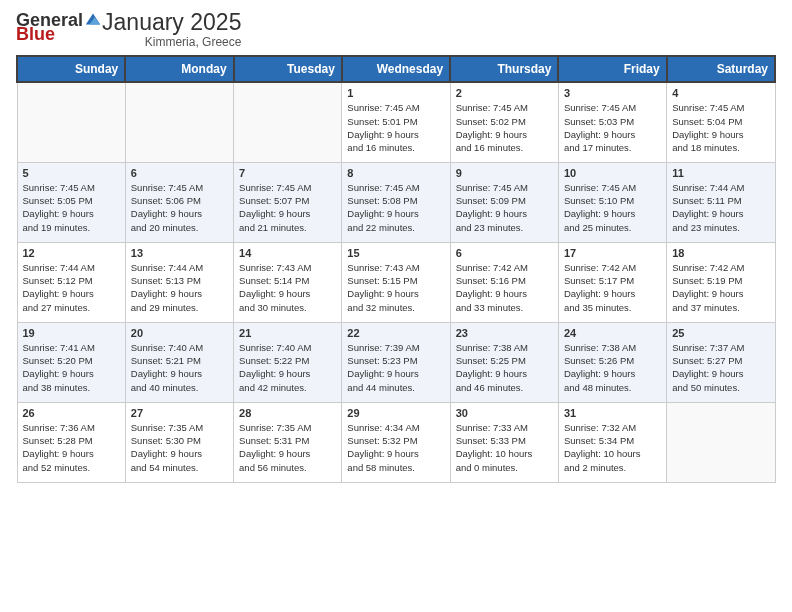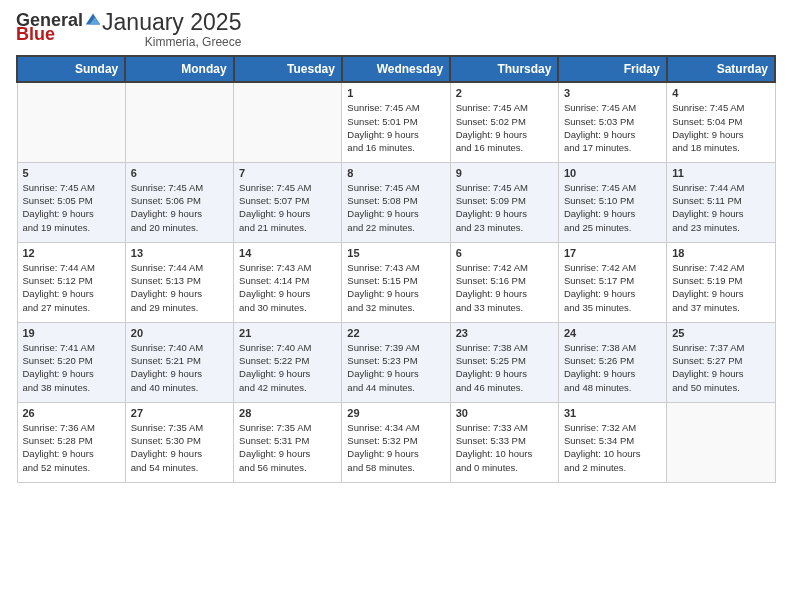--- a/index.html
+++ b/index.html
@@ -225,21 +225,21 @@
           <td>
             <div class="day-number">13</div>
             <div class="day-content">Sunrise: 7:44 AM</div>
             <div class="day-content">Sunset: 5:13 PM</div>
             <div class="day-content">Daylight: 9 hours</div>
             <div class="day-content">and 29 minutes.</div>
           </td>
           <td>
             <div class="day-number">14</div>
             <div class="day-content">Sunrise: 7:43 AM</div>
-            <div class="day-content">Sunset: 4:14 PM</div>
+            <div class="day-content">Sunset: 5:14 PM</div>
             <div class="day-content">Daylight: 9 hours</div>
             <div class="day-content">and 30 minutes.</div>
           </td>
           <td>
             <div class="day-number">15</div>
             <div class="day-content">Sunrise: 7:43 AM</div>
             <div class="day-content">Sunset: 5:15 PM</div>
             <div class="day-content">Daylight: 9 hours</div>
             <div class="day-content">and 32 minutes.</div>
           </td>

